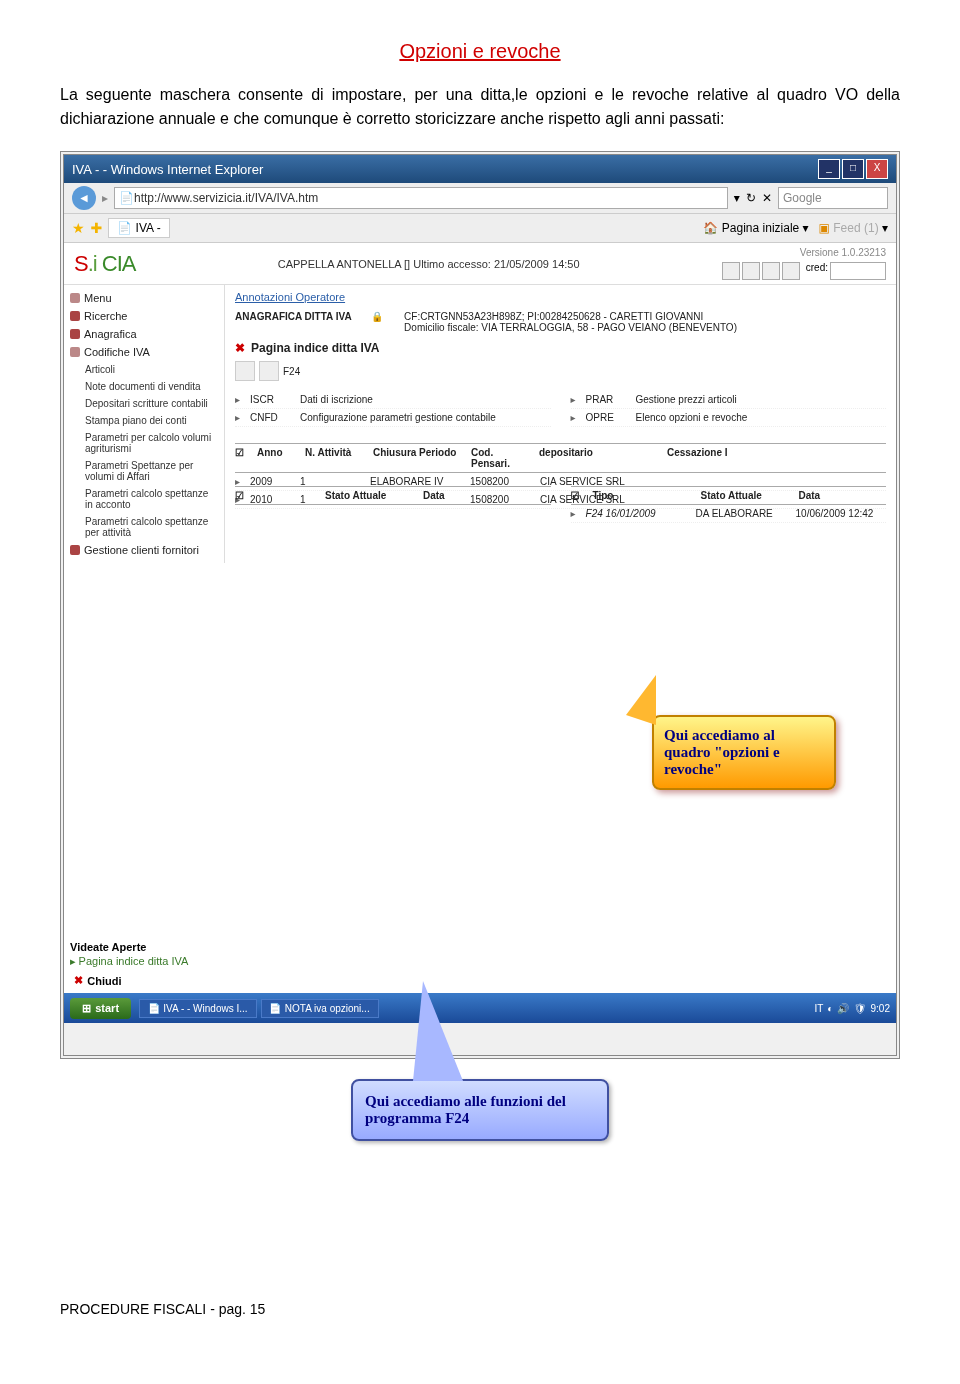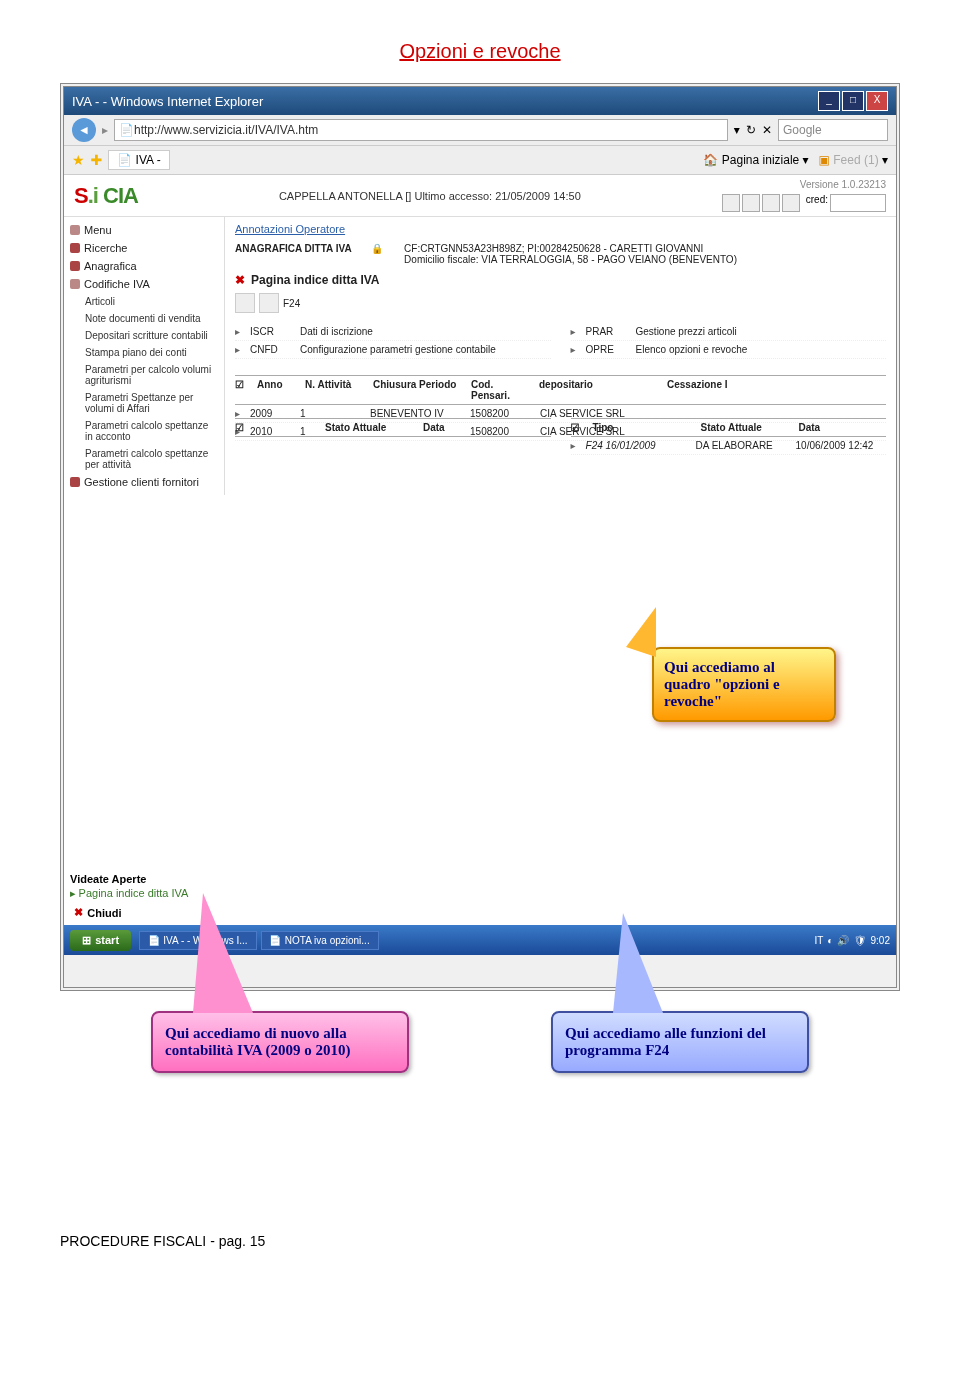--- a/index.html
+++ b/index.html
@@ -89,21 +89,21 @@
   }
   .header {
     display: flex;
     align-items: center;
     justify-content: space-between;
     padding: 4px 10px;
     border-bottom: 1px solid #ddd;
     font-size: 11px;
   }
   .logo {
-    font-weight: bold;
+    font-weight: normal;
     font-size: 22px;
     color: #5a9e3e;
     letter-spacing: -1px;
   }
   .logo .red { color:#c00; }
   .userline { color:#333; font-size:11px; }
   .version { color:#888; font-size:10px; }
   .iconcubes { display:flex; gap:2px; margin-top:4px; justify-content:flex-end;}
   .cube { width:16px; height:16px; border:1px solid #aaa; background:#eee; }
   .body {
@@ -265,20 +265,21 @@
   }
   .vid { position:absolute; bottom:70px; left:6px; font-size:11px; font-weight:bold;}
   .pag { position:absolute; bottom:55px; left:6px; font-size:11px; color:#3a7a2a; }
   .pag .tri { color:#3a7a2a; }
 </style>
 </head>
 <body>
 
 <div class="page">
   <div class="title">Opzioni e revoche</div>
+  <div class="intro">La seguente maschera consente di impostare, per una ditta,le opzioni e le revoche relative al quadro VO della dichiarazione annuale e che comunque è corretto storicizzare anche rispetto agli anni passati:</div>
 
   <div class="screenshot">
     <div class="titlebar">
       <span>IVA - - Windows Internet Explorer</span>
       <span class="tbtns">
         <span class="tbtn min">_</span>
         <span class="tbtn max">□</span>
         <span class="tbtn">X</span>
       </span>
     </div>
@@ -420,21 +421,21 @@
                 <span style="width:60px;">N. Attività</span>
                 <span style="width:90px;">Chiusura Periodo</span>
                 <span style="width:60px;">Cod. Pensari.</span>
                 <span style="width:120px;">depositario</span>
                 <span>Cessazione I</span>
               </div>
               <div class="row">
                 <span class="tri">▸</span>
                 <span style="width:40px;">2009</span>
                 <span style="width:60px;">1</span>
-                <span style="width:90px;">BENEVENTO IV</span>
+                <span style="width:90px;">ELABORARE IV</span>
                 <span style="width:60px;">1508200</span>
                 <span style="width:120px;">CIA SERVICE SRL</span>
               </div>
               <div class="row">
                 <span class="tri">▸</span>
                 <span style="width:40px;">2010</span>
                 <span style="width:60px;">1</span>
                 <span style="width:90px;"></span>
                 <span style="width:60px;">1508200</span>
                 <span style="width:120px;">CIA SERVICE SRL</span>
@@ -494,18 +495,17 @@
           <span>◐</span>
           <span>🔊</span>
           <span>🛡</span>
           <span>9:02</span>
         </div>
       </div>
     </div>
   </div>
 
   <div class="callout-row">
-    <div class="callout-below cb-pink">Qui accediamo di nuovo alla contabilità IVA (2009 o 2010)</div>
     <div class="callout-below cb-blue">Qui accediamo alle funzioni del programma F24</div>
   </div>
 
   <div class="footer">PROCEDURE FISCALI - pag. 15</div>
 </div>
 
 </body></html>

